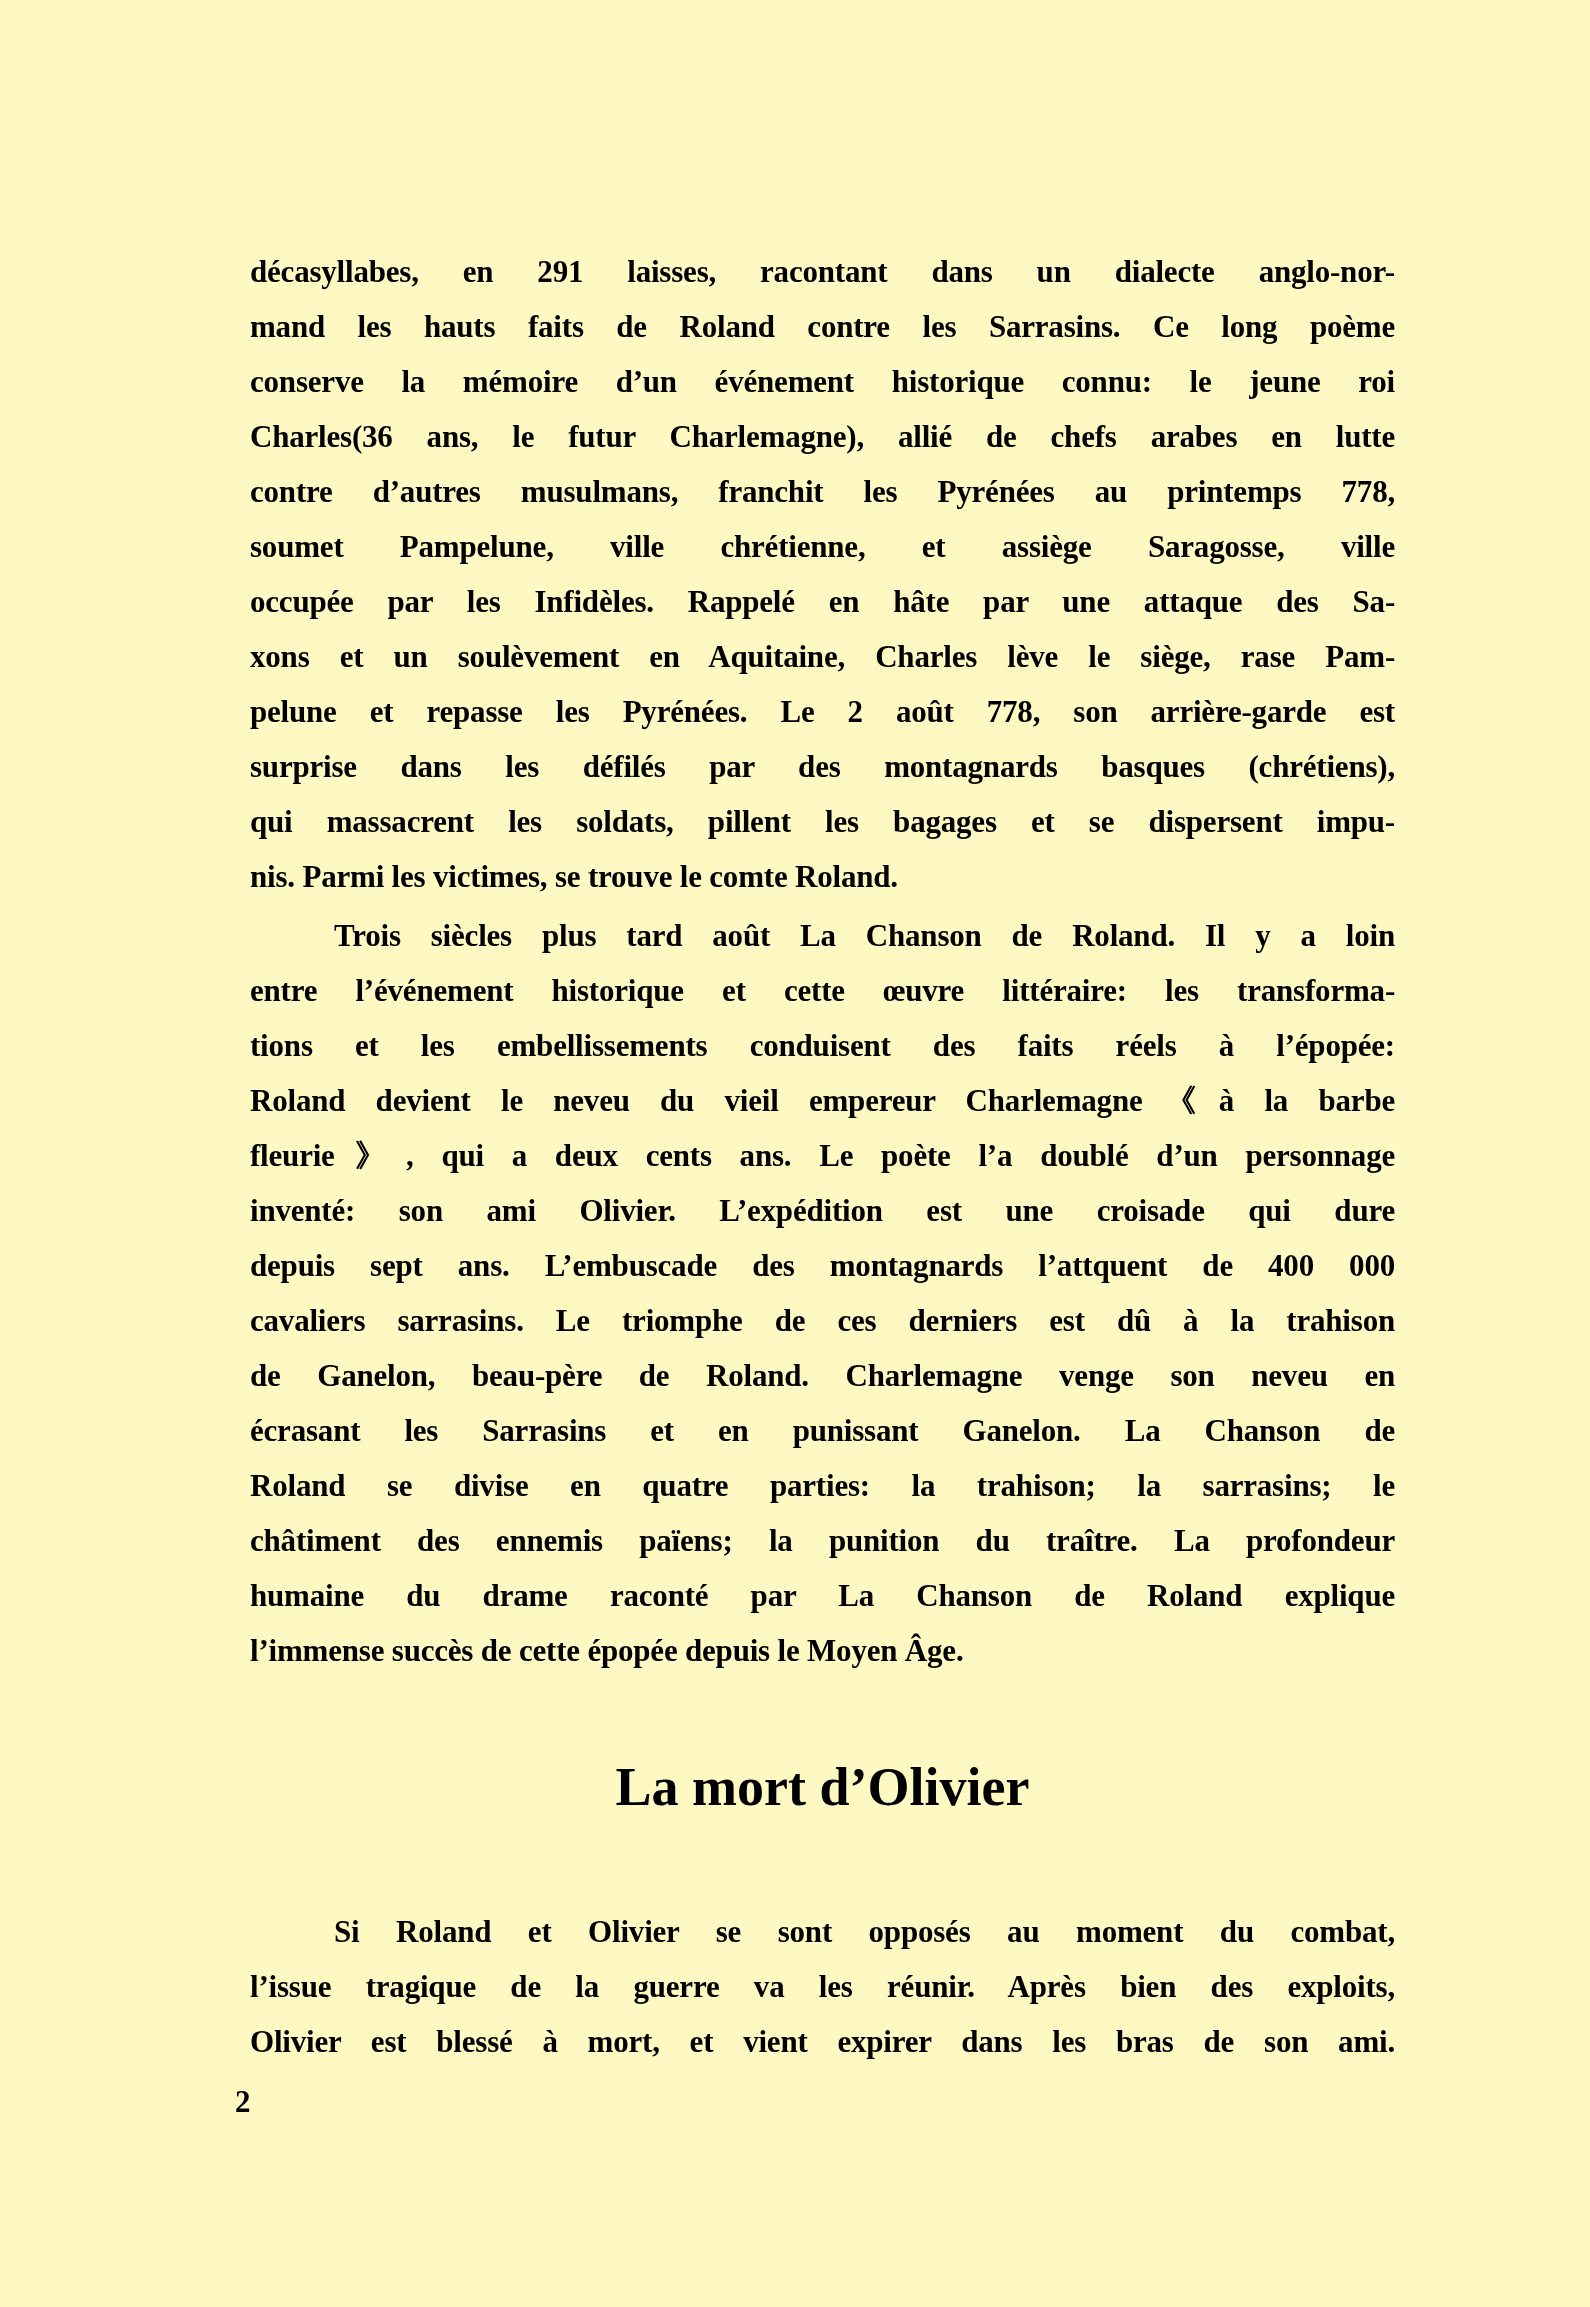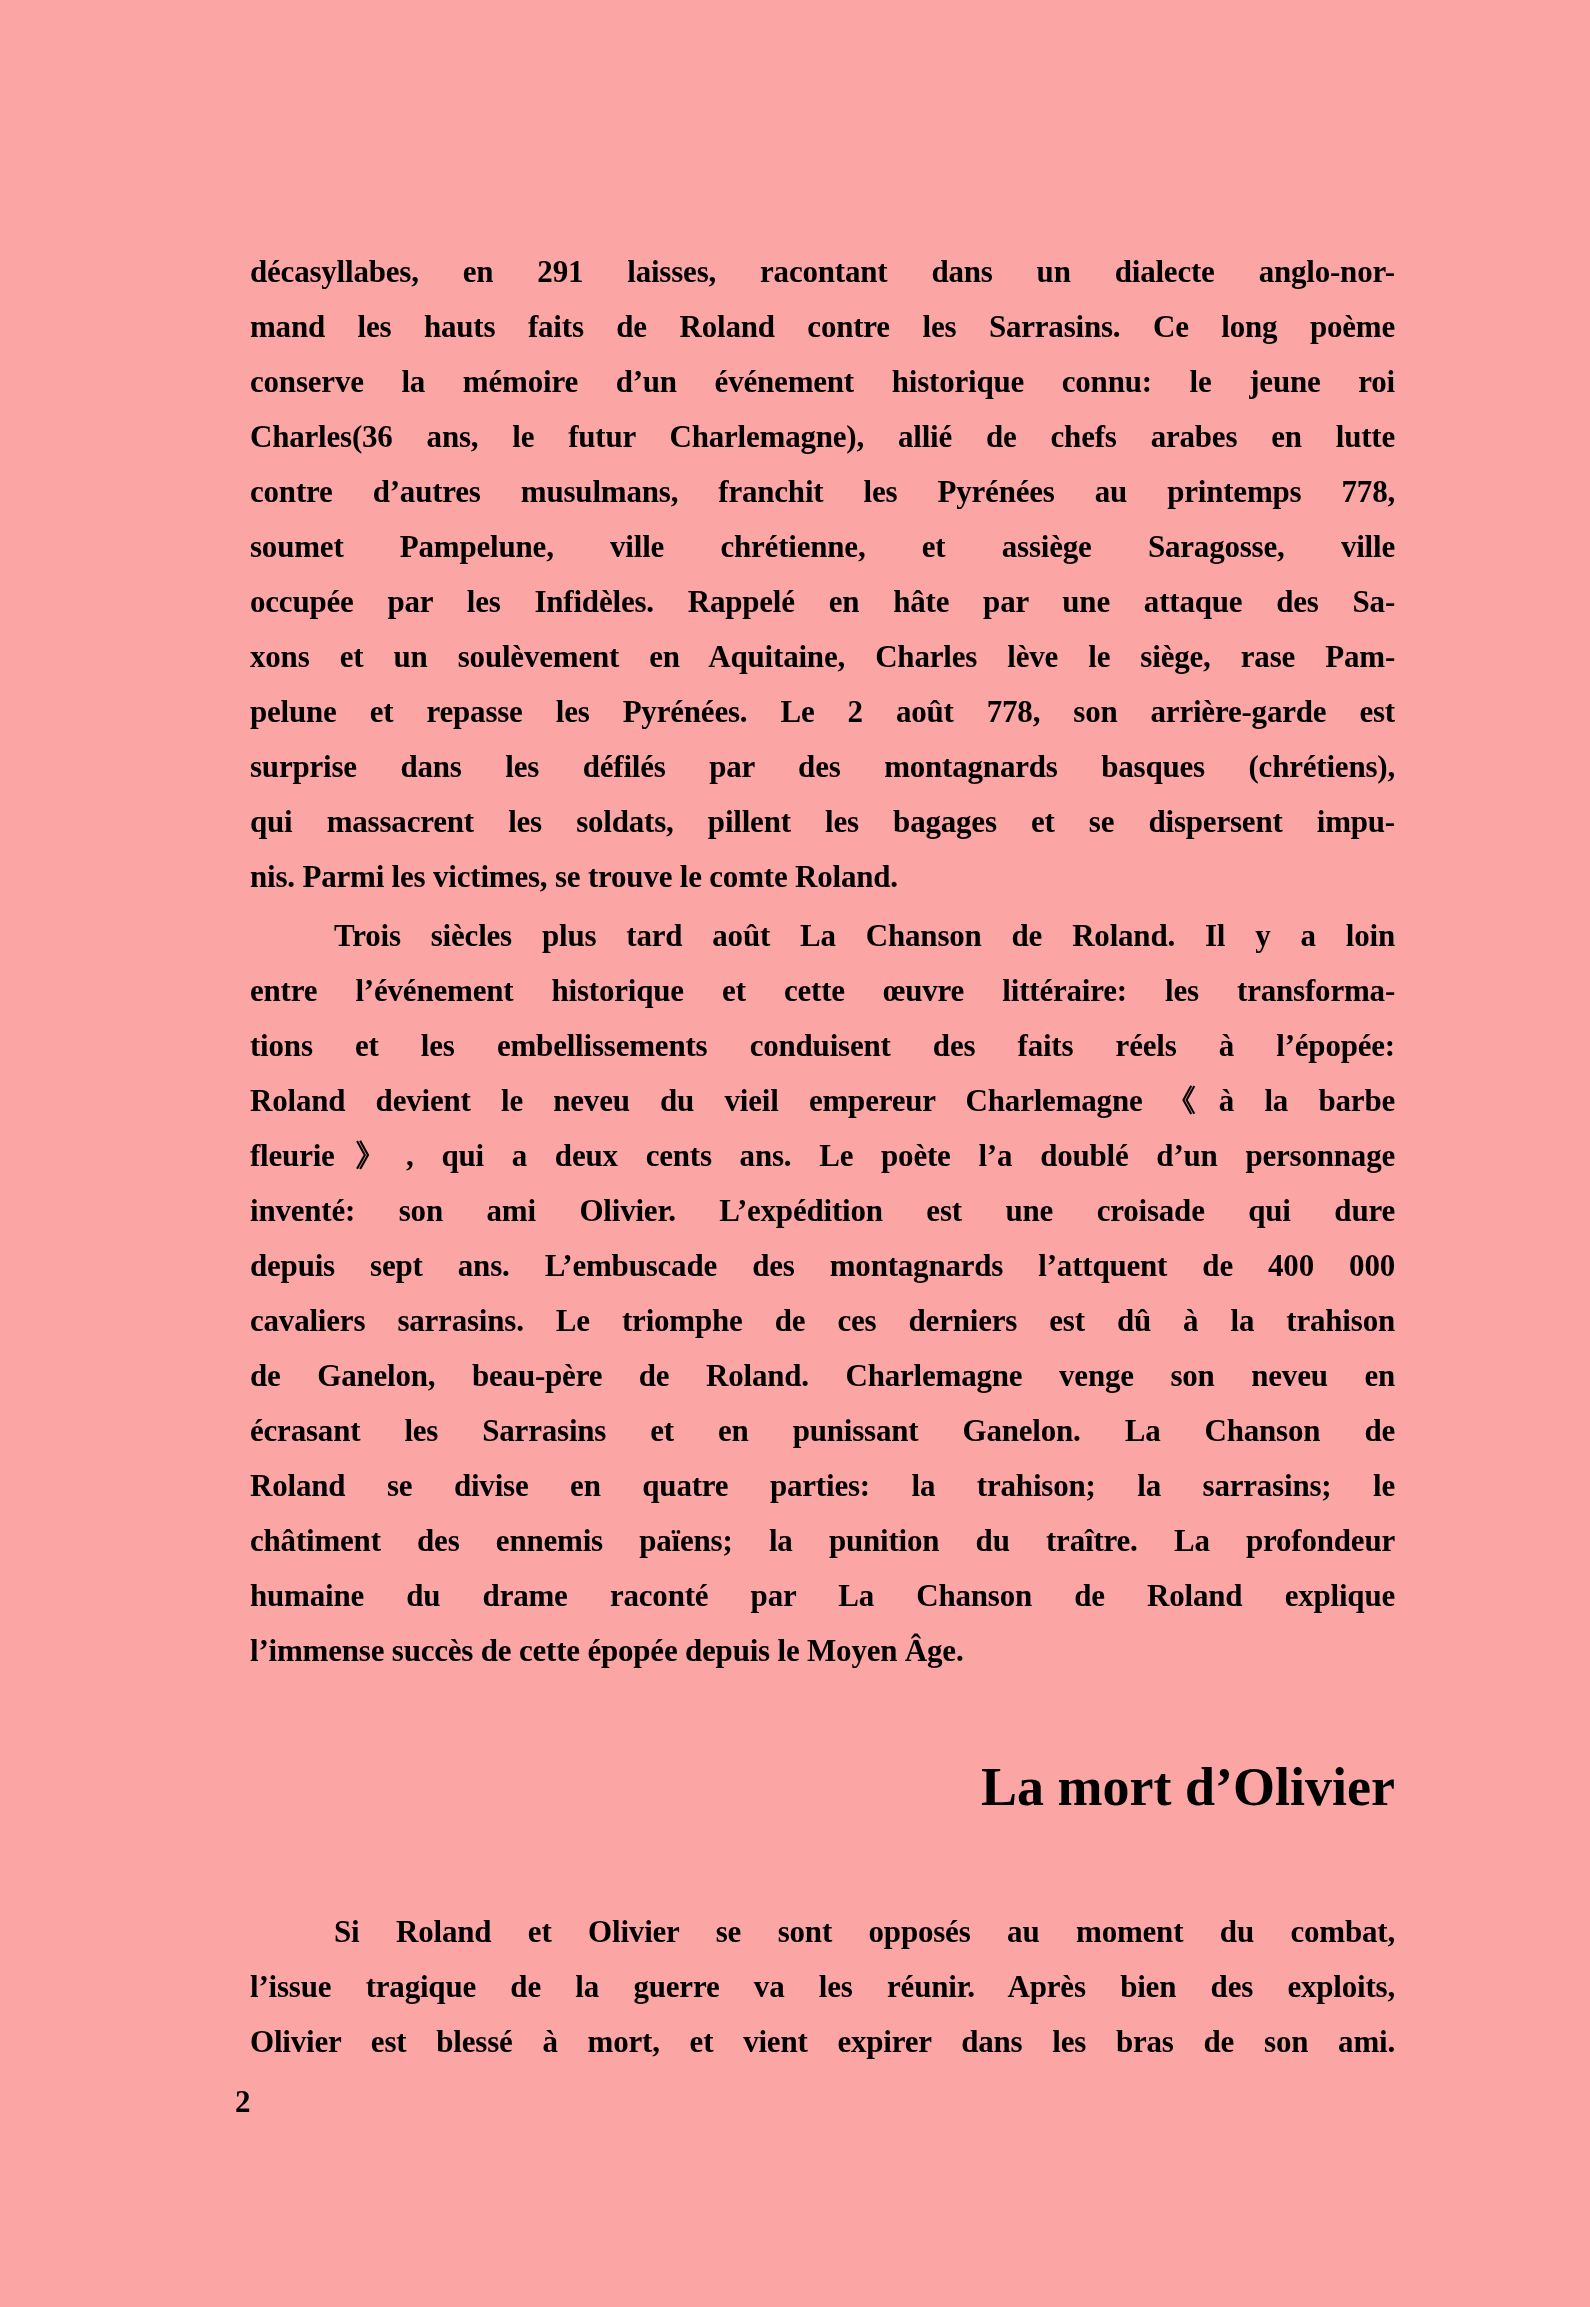--- a/index.html
+++ b/index.html
@@ -6,21 +6,21 @@
     margin:0;
     padding:0;
     background:#ffffff;
     font-family:"Liberation Serif","DejaVu Serif",serif;
     color:#000;
   }
   .page{
     position:relative;
     width:1591px;
     height:2307px;
-    background:#fca5a5;
+    background:#fef9c3;
     overflow:hidden;
   }
   .para{
     position:absolute;
     left:250px;
     width:1145px;
   }
   #para-1{ top:244px; }
   #para-2{ top:908px; }
   #para-3{ top:1904px; }
@@ -38,21 +38,21 @@
     text-align-last:left;
   }
   .line.ind{
     text-indent:84px;
   }
   .heading{
     position:absolute;
     left:250px;
     top:1754px;
     width:1145px;
-    text-align:right;
+    text-align:center;
     font-size:54px;
     line-height:67px;
     font-weight:700;
   }
   .pagenum{
     position:absolute;
     left:235px;
     top:2085px;
     font-size:31px;
     line-height:34px;

